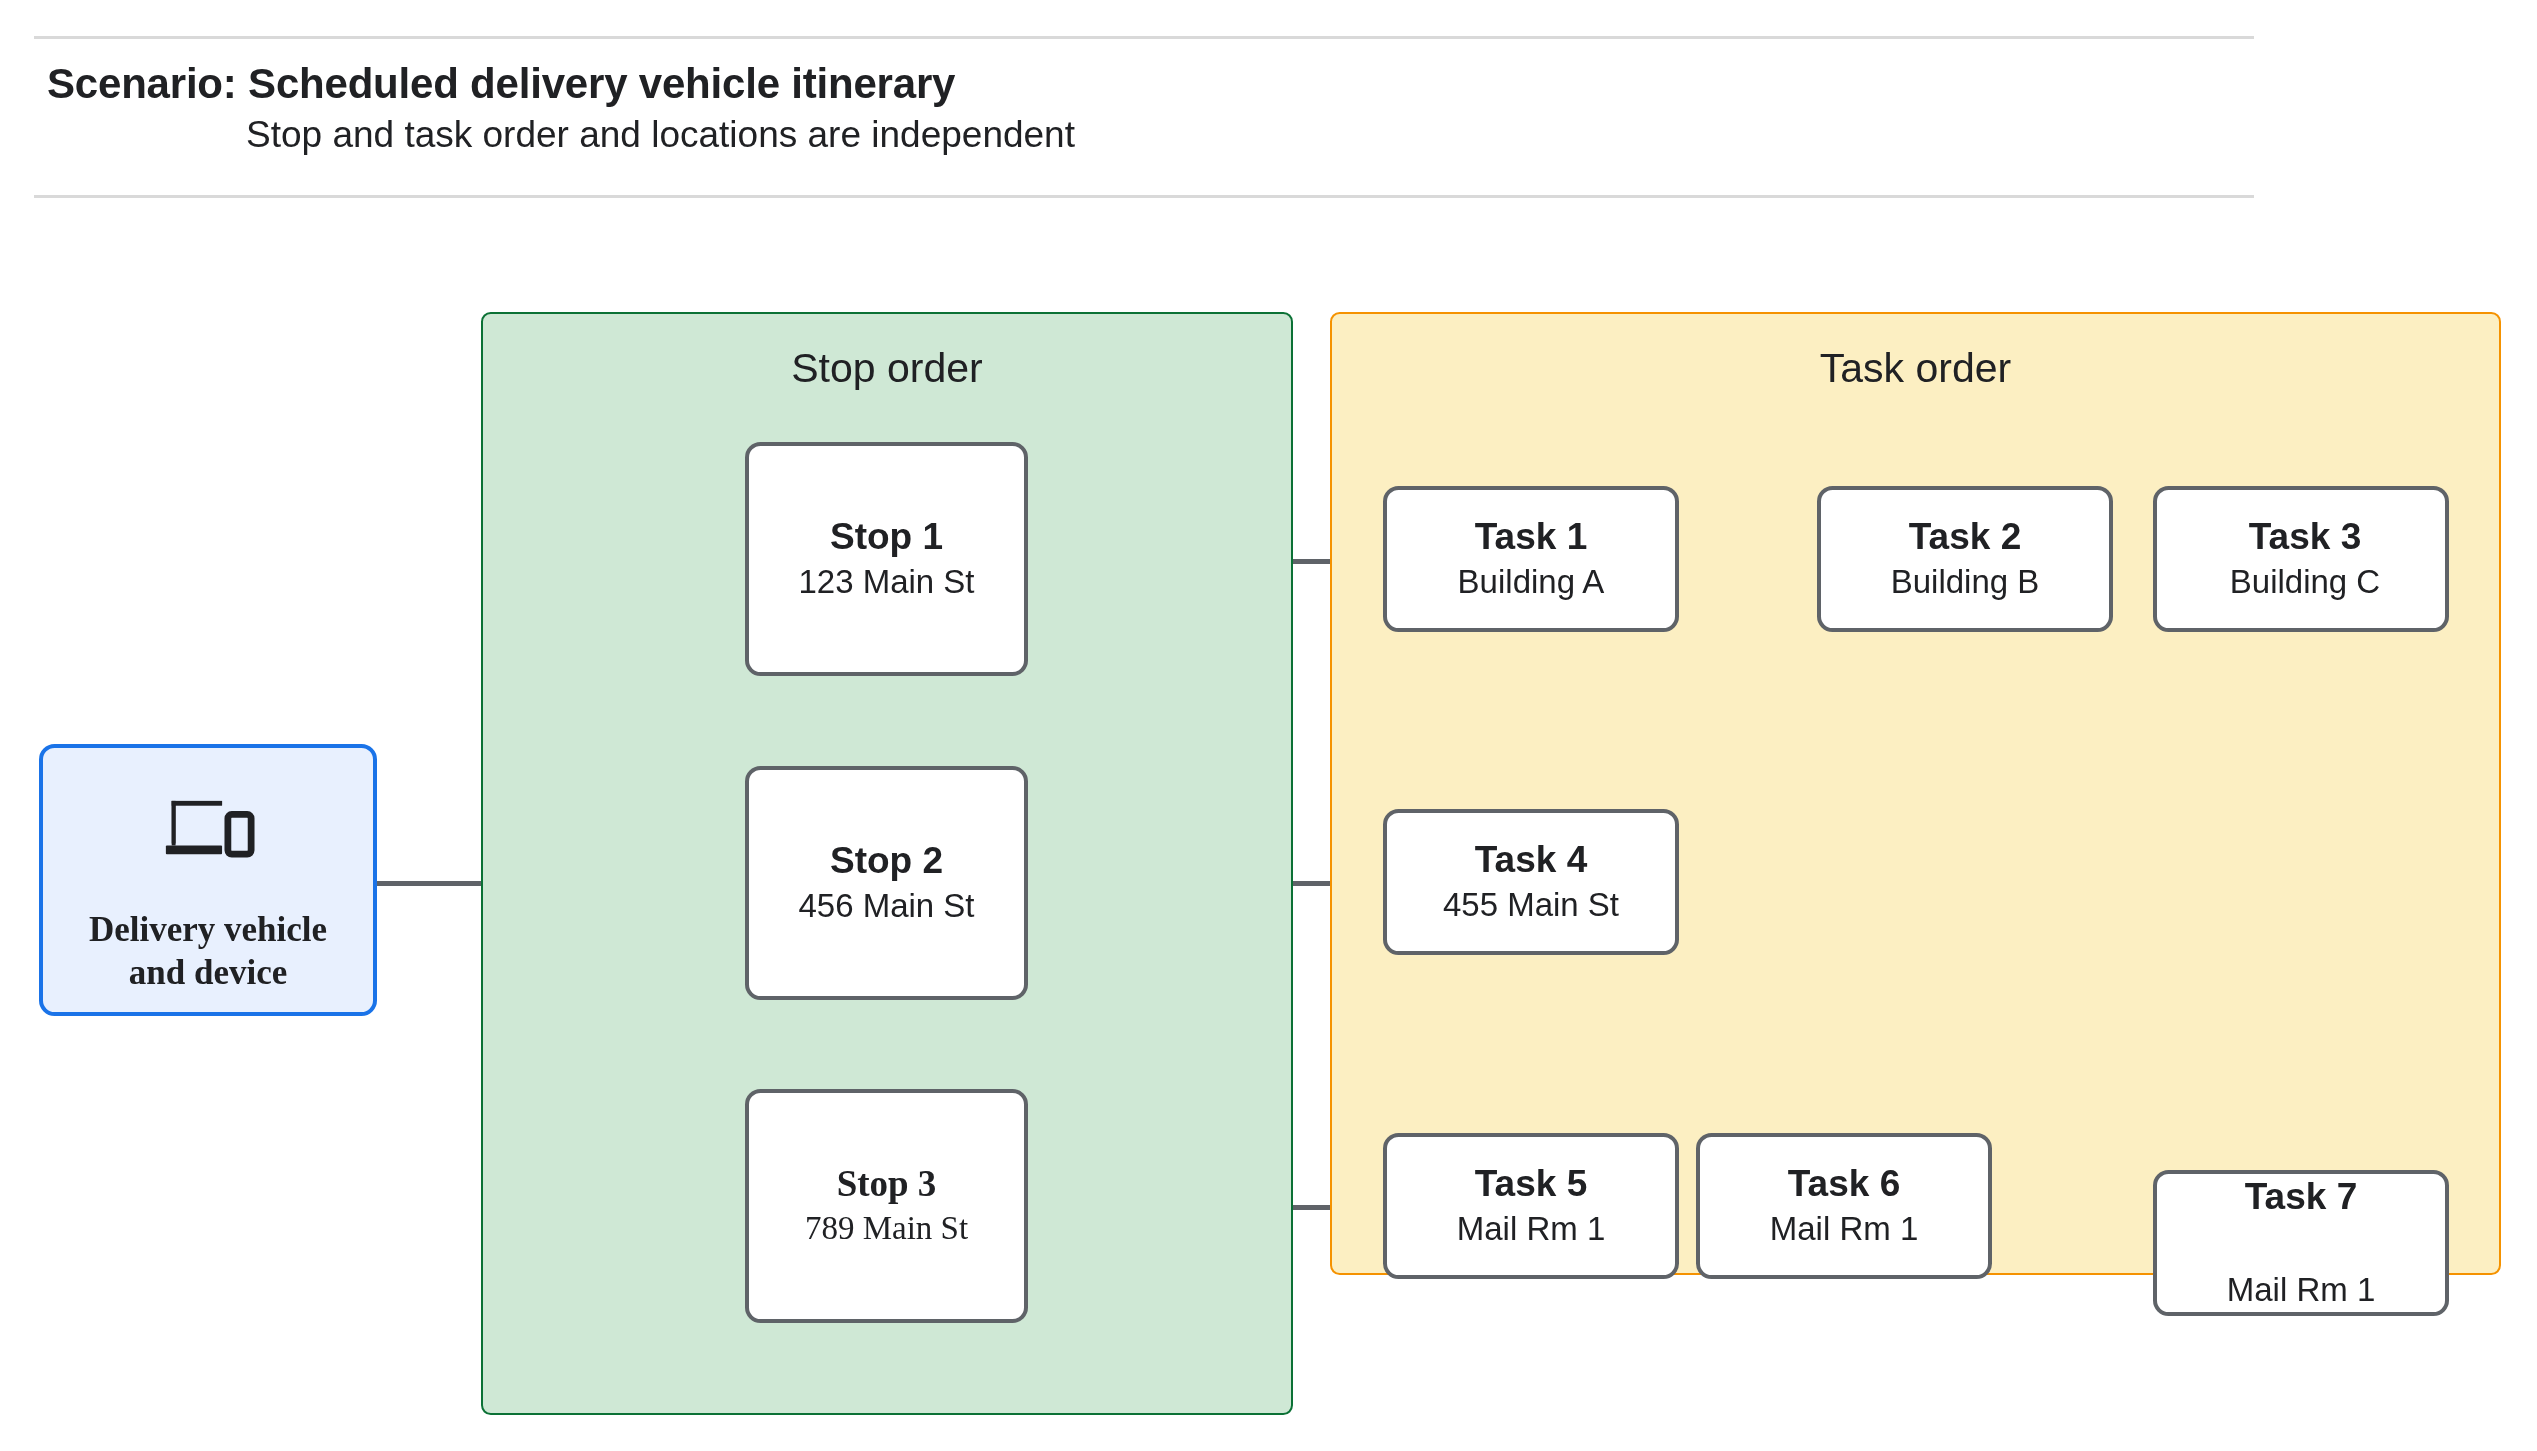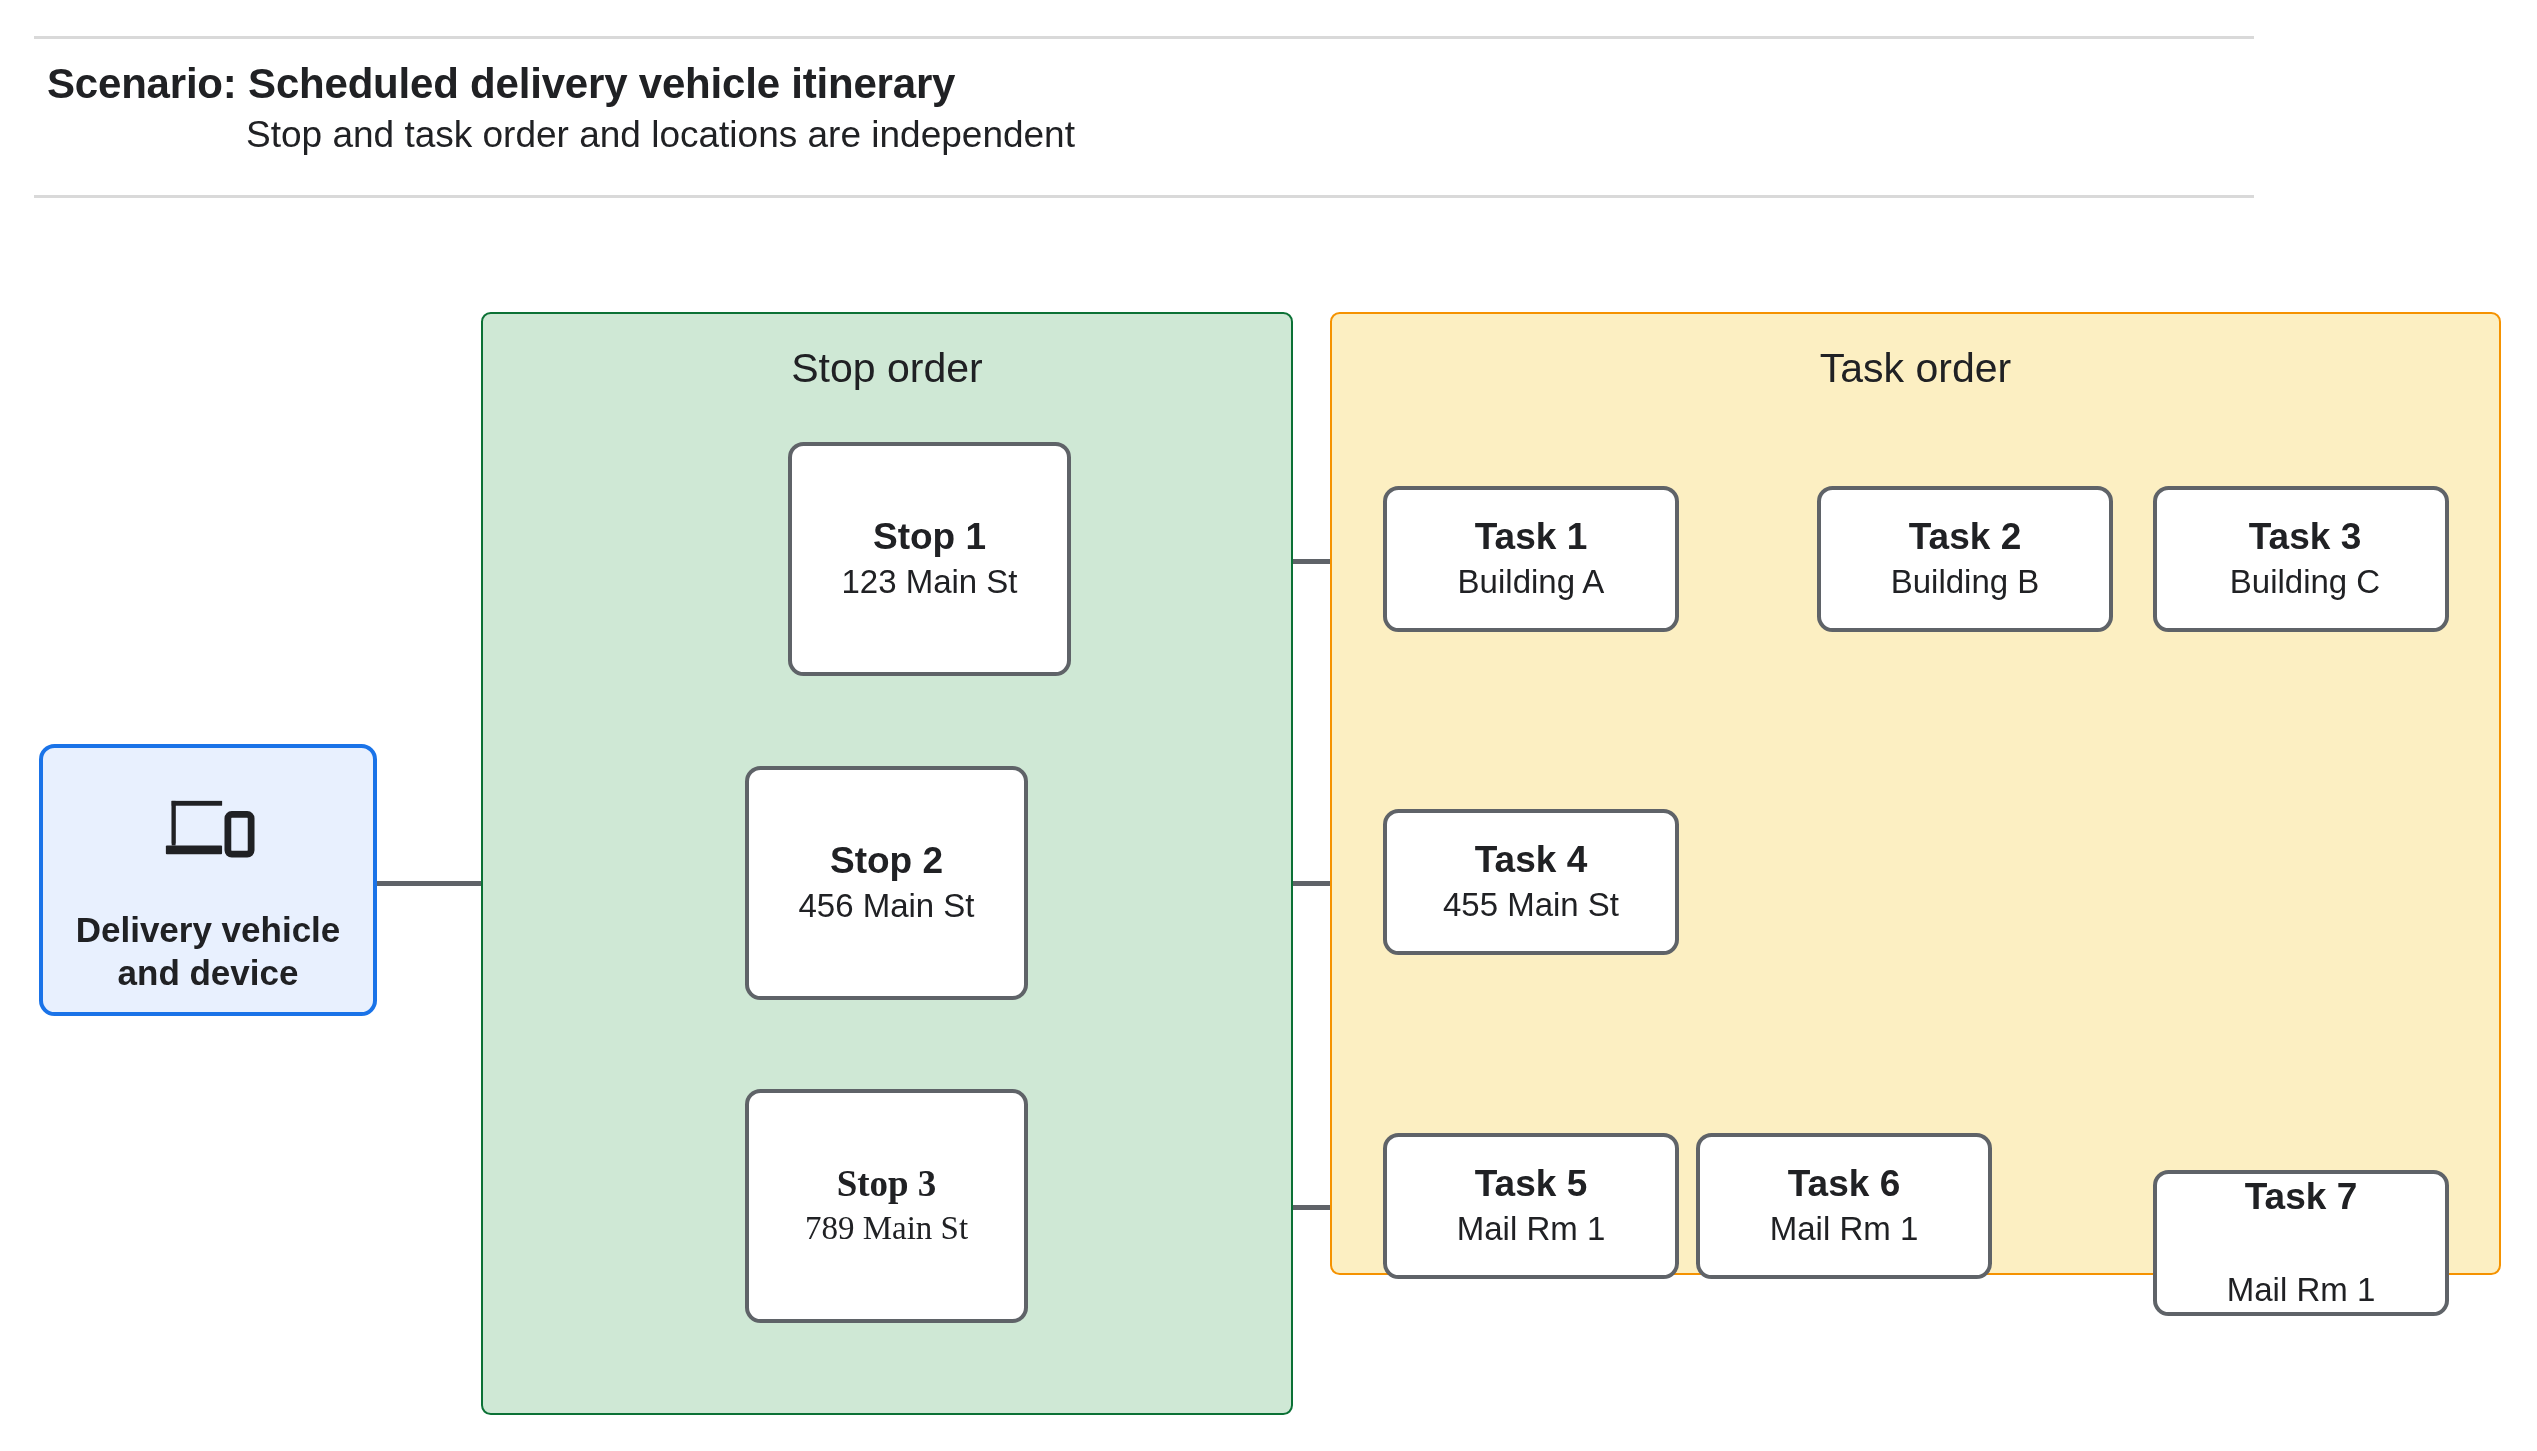--- a/index.html
+++ b/index.html
@@ -147,20 +147,21 @@
     width: 93px;
     height: 66px;
   }
   #device-label {
     margin-top: 48px;
     font-size: 35px;
     font-weight: bold;
     line-height: 1.22;
     text-align: center;
     color: #202124;
+    font-family: Liberation Serif, serif;
   }
 </style>
 </head>
 <body>
 
 <div id="header-rule-top"></div>
 
 <div id="scenario-title">Scenario: Scheduled delivery vehicle itinerary</div>
 
 <div id="scenario-subtitle">Stop and task order and locations are independent</div>
@@ -205,21 +206,21 @@
   <div id="device-label">
     <div>Delivery vehicle</div>
     <div>and device</div>
   </div>
 </div>
 
 <div id="stop-panel" class="panel">
   <div class="panel-title">Stop order</div>
 </div>
 
-<div class="node stop-node" style="left:745px; top:442px;margin-left:43px;">
+<div class="node stop-node" style="left:745px; top:442px;">
   <div class="node-title">Stop 1</div>
   <div class="node-sub">123 Main St</div>
 </div>
 
 <div class="node stop-node" style="left:745px; top:766px;">
   <div class="node-title">Stop 2</div>
   <div class="node-sub">456 Main St</div>
 </div>
 
 <div class="node stop-node" style="left:745px; top:1089px;font-family:Liberation Serif, serif;">

